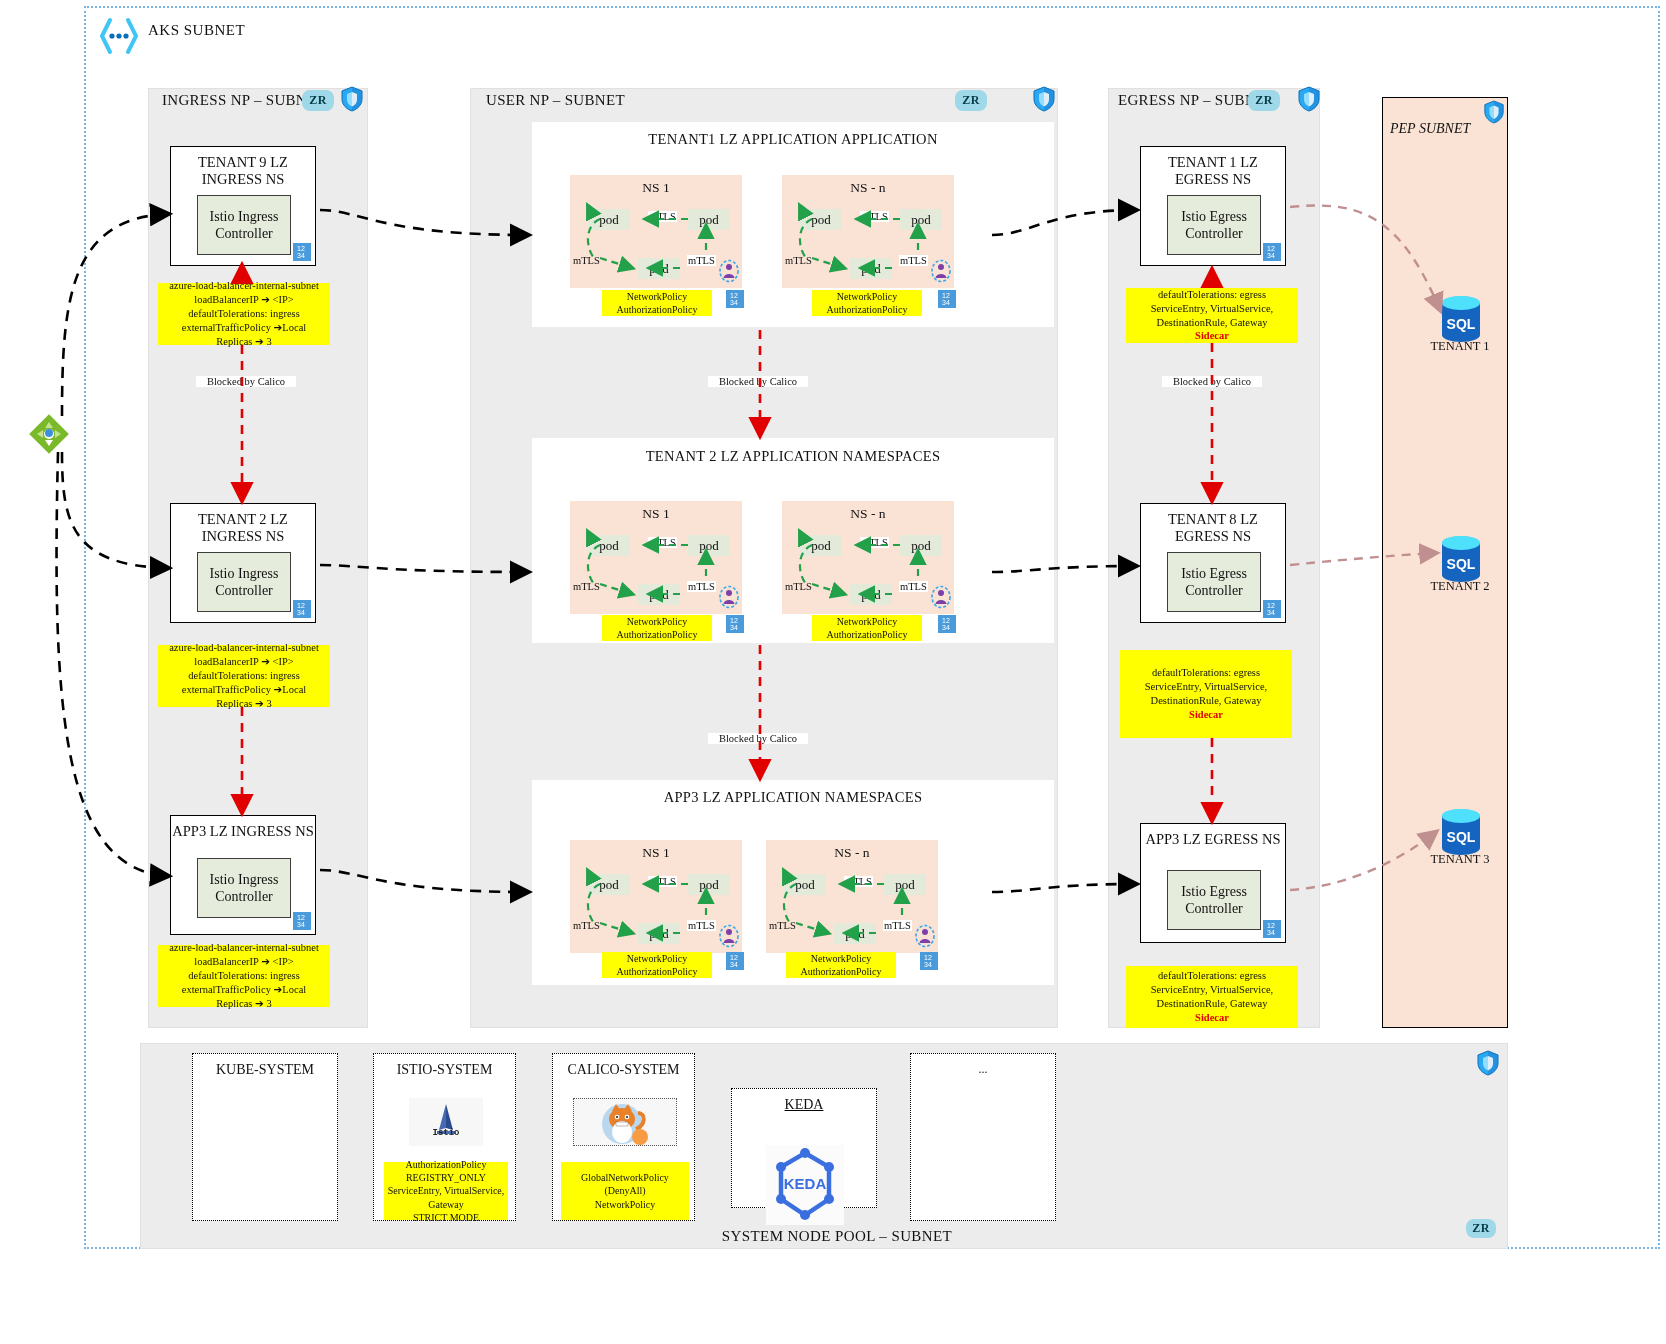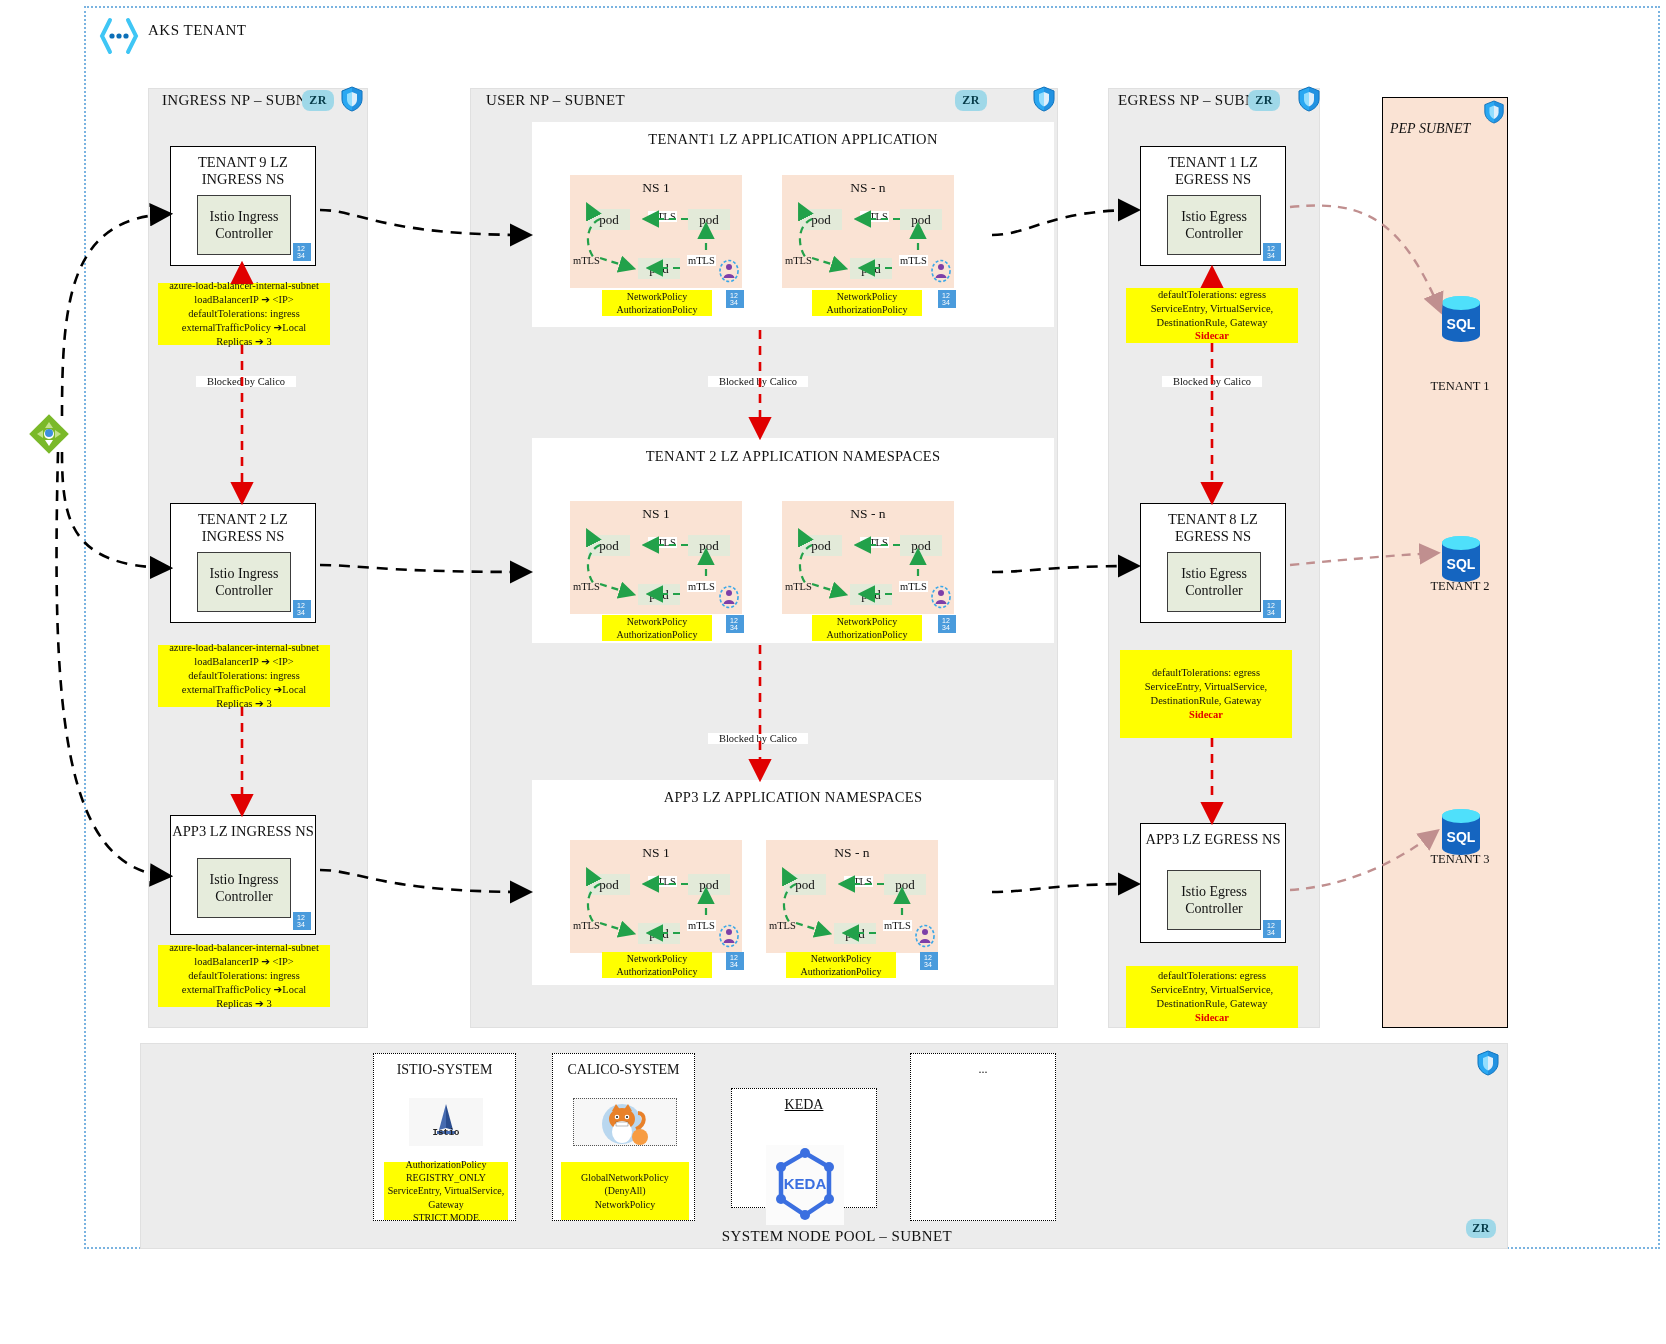--- a/index.html
+++ b/index.html
@@ -67,21 +67,21 @@
 
   <div class="abs" style="left:98px;top:16px;width:42px;height:40px;">
     <svg width="42" height="40" viewBox="0 0 42 40">
       <path d="M12 4 L4 20 L12 36" stroke="#3fc6f5" stroke-width="4" fill="none" stroke-linecap="round"></path>
       <path d="M30 4 L38 20 L30 36" stroke="#3fc6f5" stroke-width="4" fill="none" stroke-linecap="round"></path>
       <circle cx="14" cy="20" r="2.6" fill="#0b6fb8"></circle>
       <circle cx="21" cy="20" r="2.6" fill="#0b6fb8"></circle>
       <circle cx="28" cy="20" r="2.6" fill="#0b6fb8"></circle>
     </svg>
   </div>
-  <div class="abs spoke-title" style="left:148px;top:22px;">AKS TENANT</div>
+  <div class="abs spoke-title" style="left:148px;top:22px;">AKS SUBNET</div>
 
   <div class="abs" style="left:27px;top:412px;width:44px;height:44px;">
     <svg width="44" height="44" viewBox="0 0 44 44">
       <rect x="8" y="8" width="28" height="28" transform="rotate(45 22 22)" fill="#7ab929"></rect>
       <path d="M22 10 L26 16 L18 16 Z" fill="#c3e38a"></path>
       <path d="M22 34 L26 28 L18 28 Z" fill="#fff"></path>
       <path d="M10 22 L16 18 L16 26 Z" fill="#c3e38a"></path>
       <path d="M34 22 L28 18 L28 26 Z" fill="#c3e38a"></path>
       <circle cx="22" cy="22" r="5" fill="#fff"></circle>
       <circle cx="22" cy="21" r="4" fill="#3d8fdd"></circle>
@@ -426,21 +426,21 @@
   </div>
 
   <div class="abs" style="left:1438px;top:295px;width:46px;height:48px;">
     <svg width="46" height="48" viewBox="0 0 46 48">
       <ellipse cx="23" cy="8" rx="19" ry="7" fill="#44d8f5"></ellipse>
       <path d="M4 8 V40 C4 44 13 47 23 47 C33 47 42 44 42 40 V8 Z" fill="#1565c0"></path>
       <ellipse cx="23" cy="8" rx="19" ry="7" fill="#4fe0fb"></ellipse>
       <text x="23" y="34" font-size="14" font-weight="bold" fill="#fff" text-anchor="middle" font-family="Liberation Sans">SQL</text>
     </svg>
   </div>
-  <div class="abs sqllabel" style="left:1410px;top:339px;width:100px;margin-top:40px;">TENANT 1</div>
+  <div class="abs sqllabel" style="left:1410px;top:339px;width:100px;">TENANT 1</div>
 
   <div class="abs" style="left:1438px;top:535px;width:46px;height:48px;">
     <svg width="46" height="48" viewBox="0 0 46 48">
       <ellipse cx="23" cy="8" rx="19" ry="7" fill="#44d8f5"></ellipse>
       <path d="M4 8 V40 C4 44 13 47 23 47 C33 47 42 44 42 40 V8 Z" fill="#1565c0"></path>
       <ellipse cx="23" cy="8" rx="19" ry="7" fill="#4fe0fb"></ellipse>
       <text x="23" y="34" font-size="14" font-weight="bold" fill="#fff" text-anchor="middle" font-family="Liberation Sans">SQL</text>
     </svg>
   </div>
   <div class="abs sqllabel" style="left:1410px;top:579px;width:100px;">TENANT 2</div>
@@ -460,20 +460,23 @@
     <svg width="24" height="26" viewBox="0 0 24 26">
         <path d="M12 1 L22 5 V13 C22 19 17 23.5 12 25 C7 23.5 2 19 2 13 V5 Z" fill="#2aa8f2" stroke="#0b6fb8" stroke-width="1"></path>
         <path d="M12 1 L22 5 V13 C22 19 17 23.5 12 25 Z" fill="#1b7fd4" opacity=".55"></path>
         <path d="M12 6 L17 8 V13.5 C17 17 14.5 19.5 12 20.5 Z" fill="#fff" opacity=".85"></path>
         <path d="M12 6 L7 8 V13.5 C7 17 9.5 19.5 12 20.5 Z" fill="#9fe3ff" opacity=".9"></path>
       </svg>
   </div>
   <div class="abs zr" style="left:1466px;top:1219px;width:30px;height:19px;">ZR</div>
   <div class="abs sys-footer" style="left:140px;top:1228px;width:1368px;margin-left:13px;">SYSTEM NODE POOL – SUBNET</div>
 
+  <div class="abs sysbox" style="left:192px;top:1053px;width:146px;height:168px;">
+    <div class="sysbox-title">KUBE-SYSTEM</div>
+  </div>
 
   <div class="abs sysbox" style="left:373px;top:1053px;width:143px;height:168px;">
     <div class="sysbox-title">ISTIO-SYSTEM</div>
     <div class="abs" style="left:35px;top:44px;width:74px;height:48px;background:#f7f7f7;">
       <svg width="74" height="48" viewBox="0 0 74 48">
         <path d="M37 6 L30 32 L37 30 Z" fill="#466bb0"></path>
         <path d="M37 6 L44 32 L37 30 Z" fill="#2a4d8f"></path>
         <rect x="28" y="33" width="18" height="3" fill="#466bb0"></rect>
       </svg>
       <div style="position:absolute;left:0;top:30px;width:74px;text-align:center;font-size:9px;font-family:Liberation Mono, monospace;color:#222;font-weight:bold;">Istio</div>

